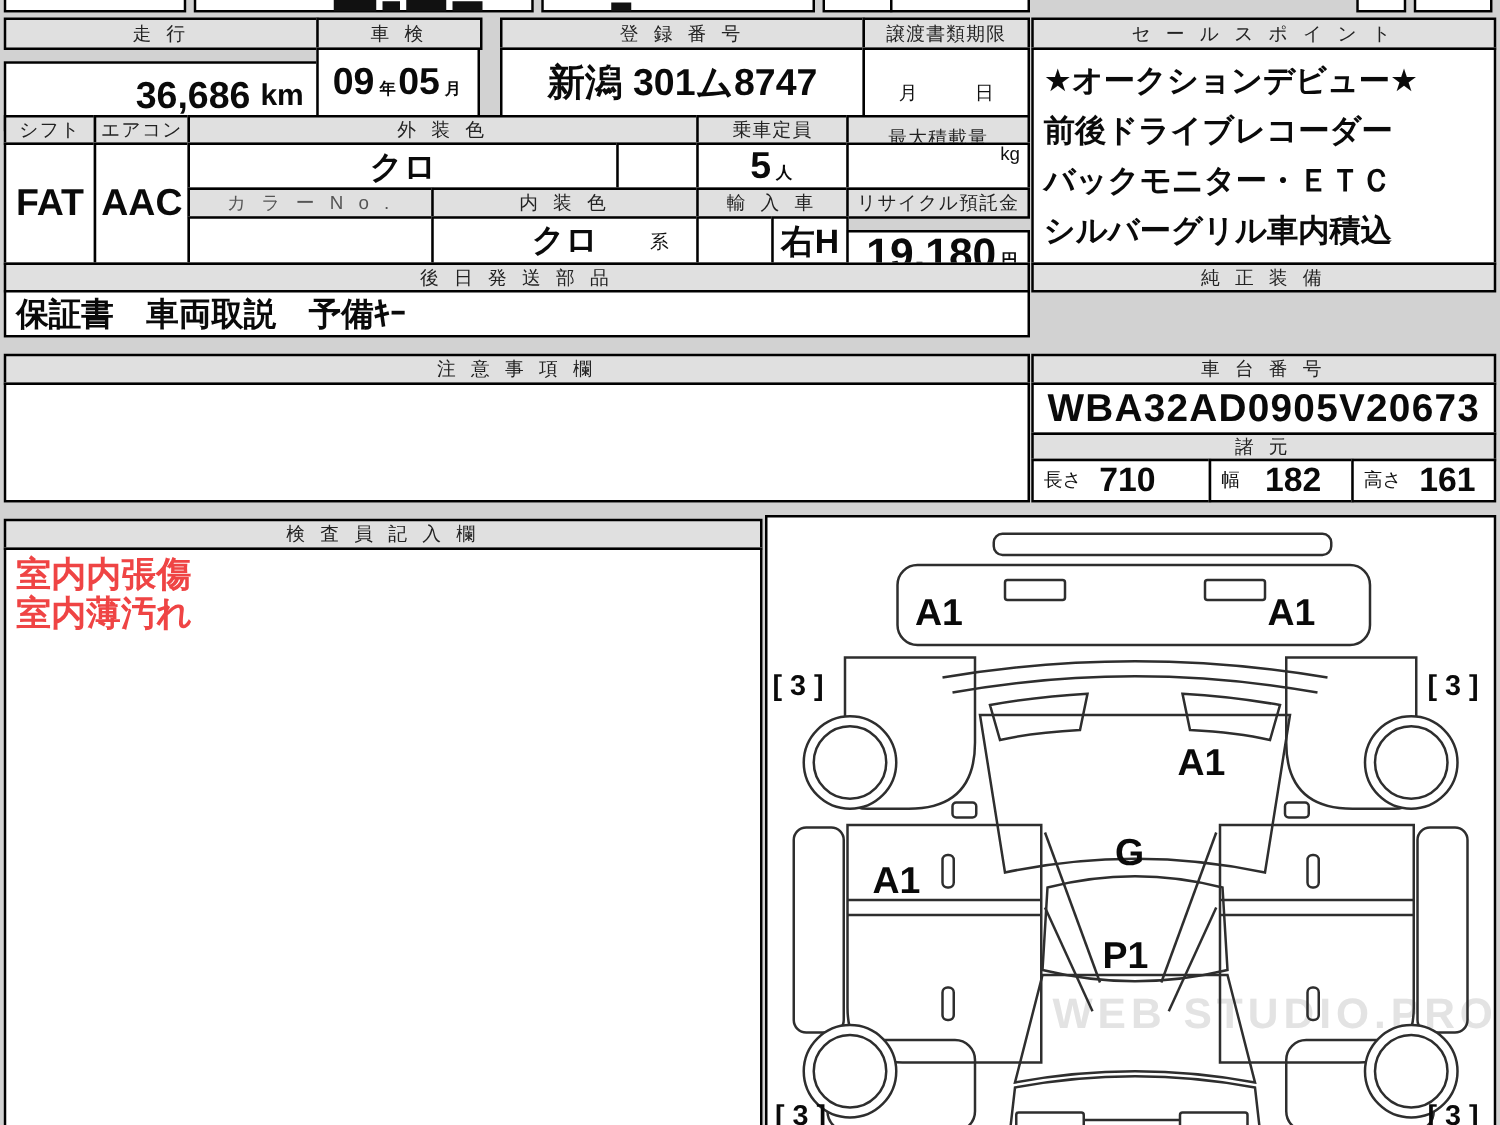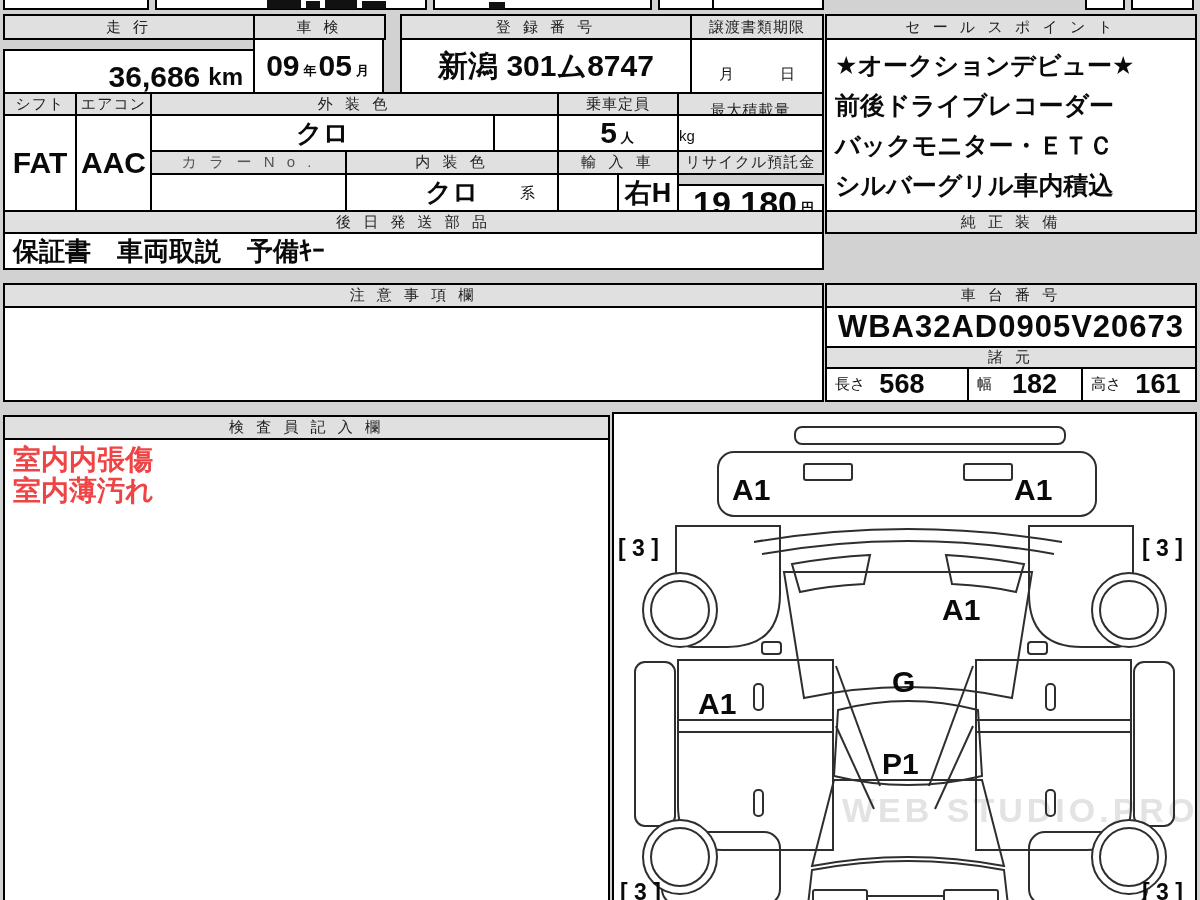--- a/index.html
+++ b/index.html
@@ -80,21 +80,21 @@
   <div class="cell hdr tight" style="left:677px;top:92px;width:147px;height:36px">最大積載量</div>
 
   <div class="cell val flex-c big" style="left:3px;top:114px;width:74px;height:98px">FAT</div>
   <div class="cell val flex-c big" style="left:75px;top:114px;width:77px;height:98px">AAC</div>
   <div class="cell val flex-c med" style="left:150px;top:114px;width:345px;height:38px">クロ</div>
   <div class="cell" style="left:493px;top:114px;width:66px;height:38px"></div>
   <div class="cell val flex-c" style="left:557px;top:114px;width:122px;height:38px">
     <span class="big">5</span>
     <span class="unit-sm">人</span>
   </div>
-  <div class="cell" style="left:677px;top:114px;width:147px;height:38px;display:flex;align-items:flex-end;justify-content:flex-start;padding:0 6px 6px 0">
+  <div class="cell" style="left:677px;top:114px;width:147px;height:38px;display:flex;align-items:flex-end;justify-content:flex-end;padding:0 6px 18px 0">
     <span class="kana-sm">kg</span>
   </div>
 
   <div class="cell hdr" style="left:150px;top:150px;width:197px;height:25px;color:#555">カ ラ ー N o .</div>
   <div class="cell hdr" style="left:345px;top:150px;width:214px;height:25px">内 装 色</div>
   <div class="cell hdr" style="left:557px;top:150px;width:122px;height:25px">輸 入 車</div>
   <div class="cell hdr tight" style="left:677px;top:150px;width:147px;height:25px">リサイクル預託金</div>
 
   <div class="cell" style="left:150px;top:173px;width:197px;height:39px"></div>
   <div class="cell val flex-c med" style="left:345px;top:173px;width:214px;height:39px;position:absolute">
@@ -121,21 +121,21 @@
   <div class="cell hdr" style="left:825px;top:210px;width:372px;height:24px">純 正 装 備</div>
 
   <div class="cell hdr" style="left:3px;top:283px;width:821px;height:25px">注 意 事 項 欄</div>
   <div class="cell" style="left:3px;top:306px;width:821px;height:96px"></div>
 
   <div class="cell hdr" style="left:825px;top:283px;width:372px;height:25px">車 台 番 号</div>
   <div class="cell val flex-c" style="left:825px;top:306px;width:372px;height:42px;font-size:31px;letter-spacing:1px">WBA32AD0905V20673</div>
   <div class="cell hdr" style="left:825px;top:346px;width:372px;height:23px">諸 元</div>
   <div class="cell flex-l" style="left:825px;top:367px;width:144px;height:35px;padding-left:8px;gap:14px">
     <span class="kana-sm">長さ</span>
-    <span class="val" style="font-size:27px">568</span>
+    <span class="val" style="font-size:27px">710</span>
   </div>
   <div class="cell flex-l" style="left:967px;top:367px;width:116px;height:35px;padding-left:8px;gap:20px">
     <span class="kana-sm">幅</span>
     <span class="val" style="font-size:27px">182</span>
   </div>
   <div class="cell flex-l" style="left:1081px;top:367px;width:116px;height:35px;padding-left:8px;gap:14px">
     <span class="kana-sm">高さ</span>
     <span class="val" style="font-size:27px">161</span>
   </div>
 

